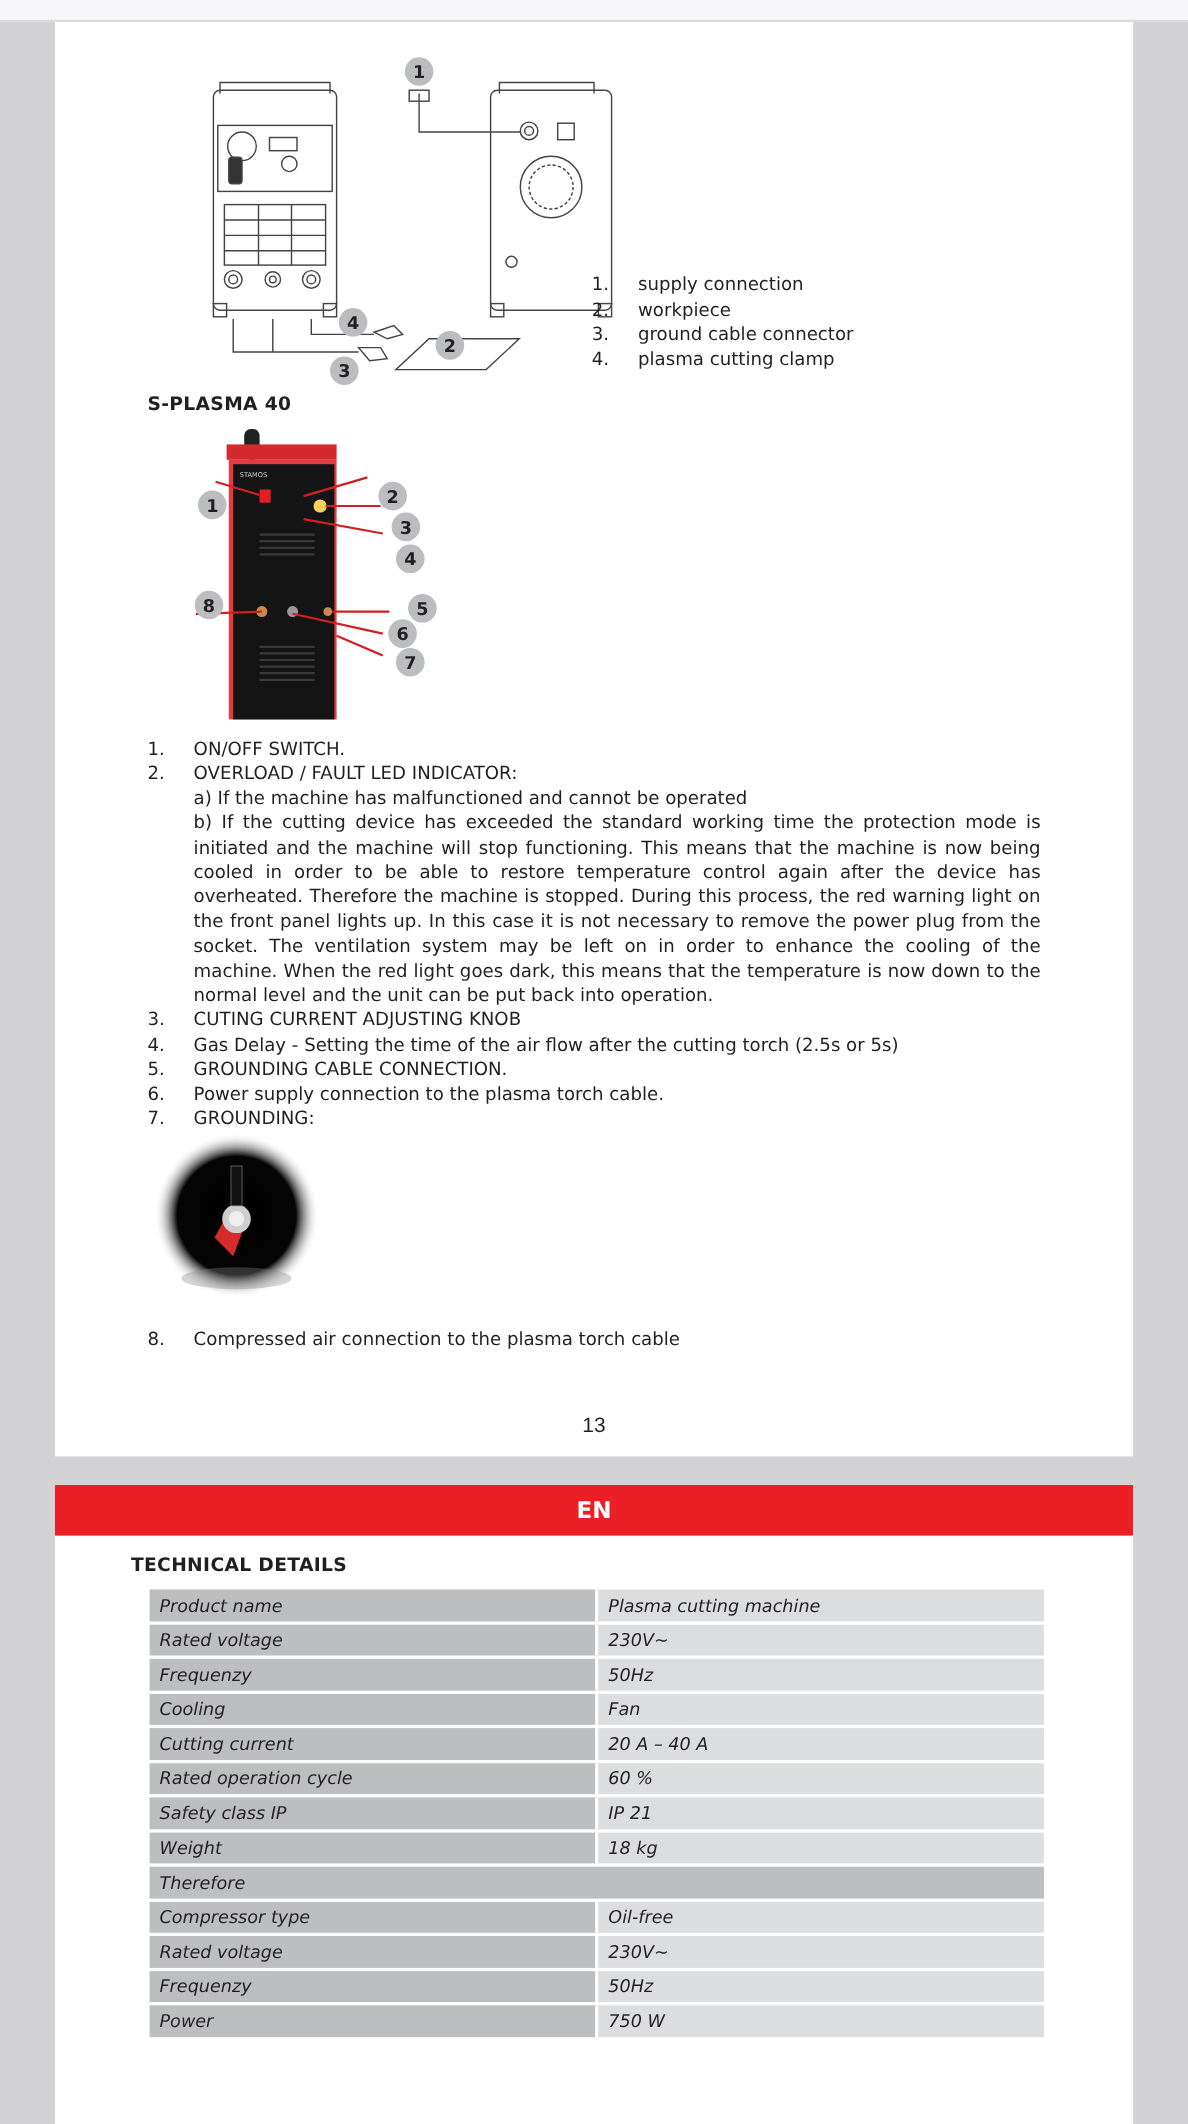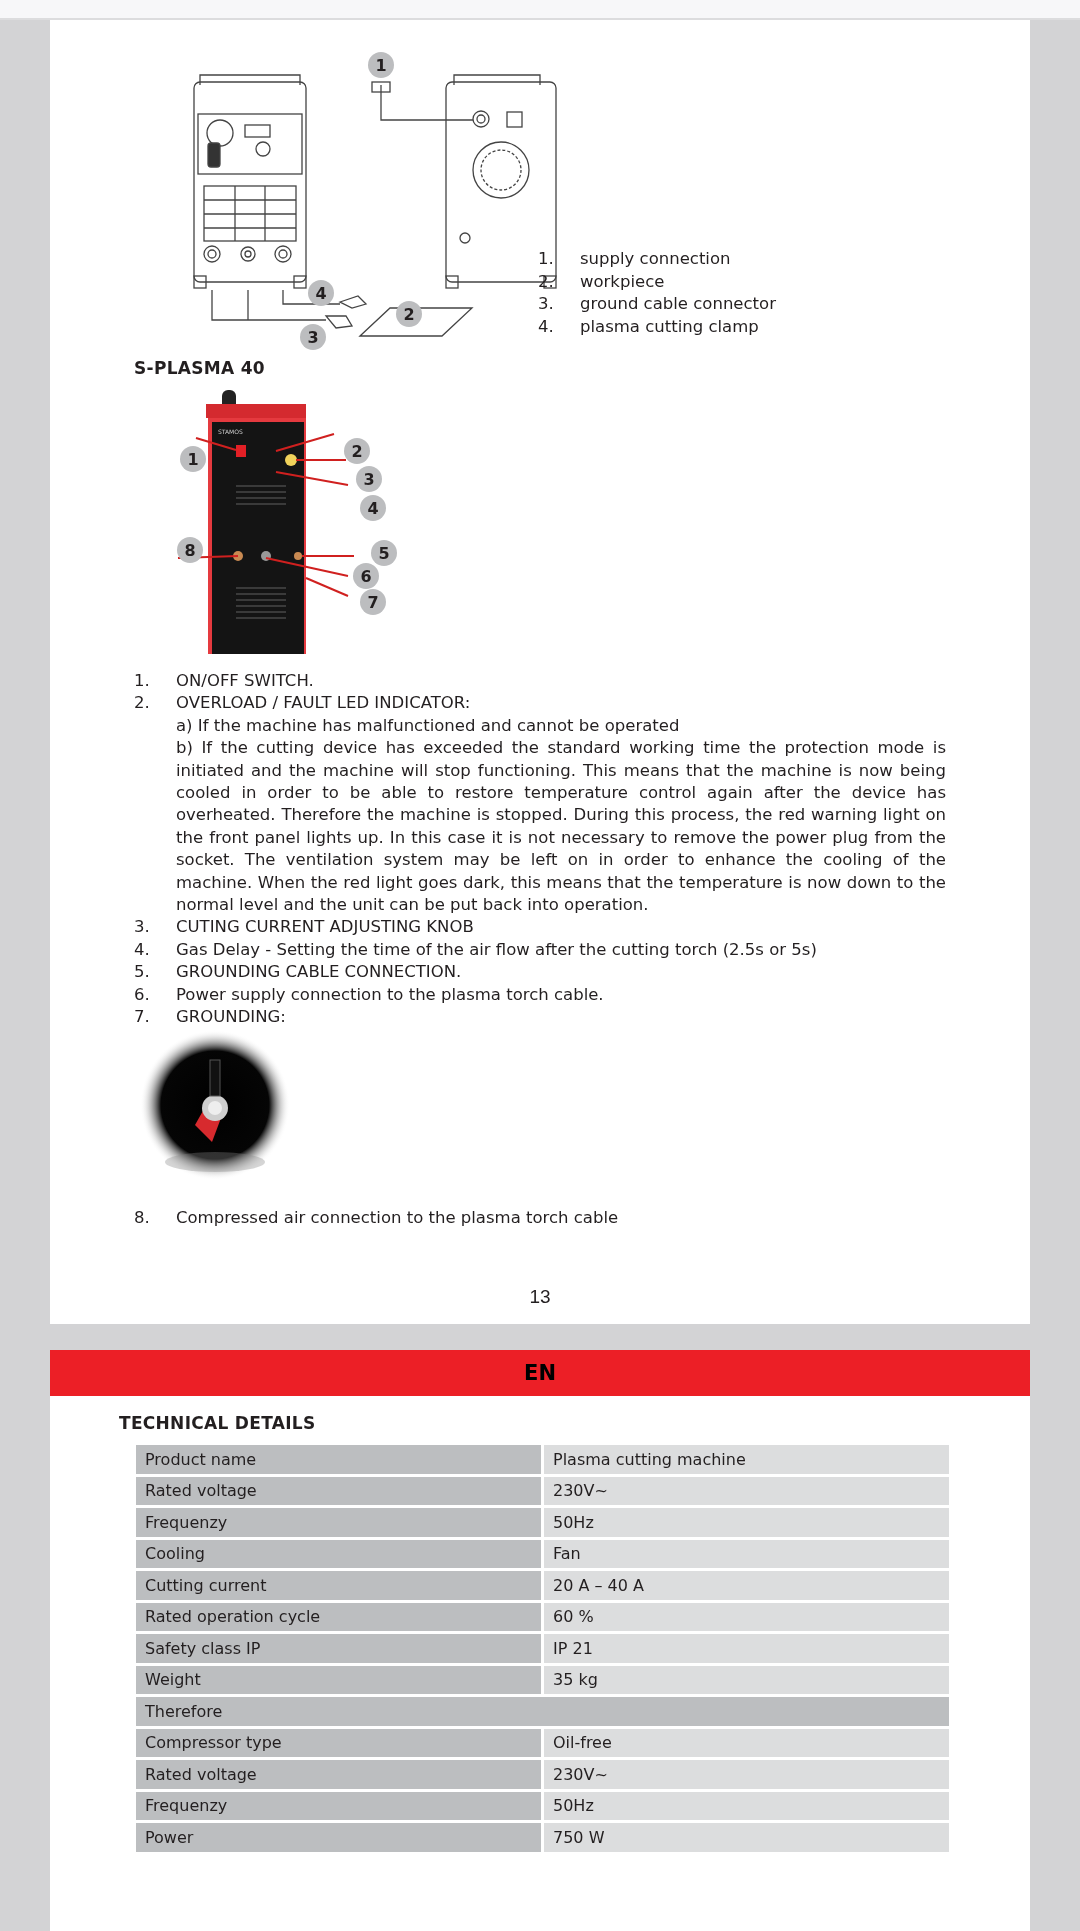--- a/index.html
+++ b/index.html
@@ -59,30 +59,31 @@
   }
   .item8 .num { width: 42px; }
   .pagenum {
     position: absolute; left: 0; width: 980px; top: 1266px; text-align: center;
     font-family: "Liberation Sans", sans-serif; font-size: 19px; color: #231f20;
   }
 
   
   .lang-band {
     position: absolute; left: 0; top: 0; width: 980px; height: 46px; background: #ec1f26;
-    color: #000000; font-weight: bold; font-size: 21px;
+    color: #ffffff; font-weight: bold; font-size: 21px;
     display: flex; align-items: center; justify-content: center;
   }
   .tech-title {
     position: absolute; left: 69px; top: 63px; font-weight: bold; font-size: 17px; letter-spacing: 0.3px;
   }
   .spec-table {
     position: absolute; left: 86px; top: 92px; width: 813px;
     border-collapse: separate; border-spacing: 0 3px;
     font-size: 16px;
+    font-style: italic;
   }
   .spec-table td { height: 28.5px; padding: 0 0 0 9px; vertical-align: middle; }
   .spec-table td.k { background: #bcbec0; width: 396px; border-right: 3px solid #fff; }
   .spec-table td.v { background: #dcddde; }
   .spec-table td.section { background: #bcbec0; }
 </style>
 </head>
 <body>
 
 <div class="topbar"></div>
@@ -297,21 +298,21 @@
       <tr>
           <td class="k">Rated operation cycle</td>
           <td class="v">60 %</td>
         </tr>
       <tr>
           <td class="k">Safety class IP</td>
           <td class="v">IP 21</td>
         </tr>
       <tr>
           <td class="k">Weight</td>
-          <td class="v">35 kg</td>
+          <td class="v">18 kg</td>
         </tr>
       <tr>
           <td class="section" colspan="2">Therefore</td>
         </tr>
       <tr>
           <td class="k">Compressor type</td>
           <td class="v">Oil-free</td>
         </tr>
       <tr>
           <td class="k">Rated voltage</td>

